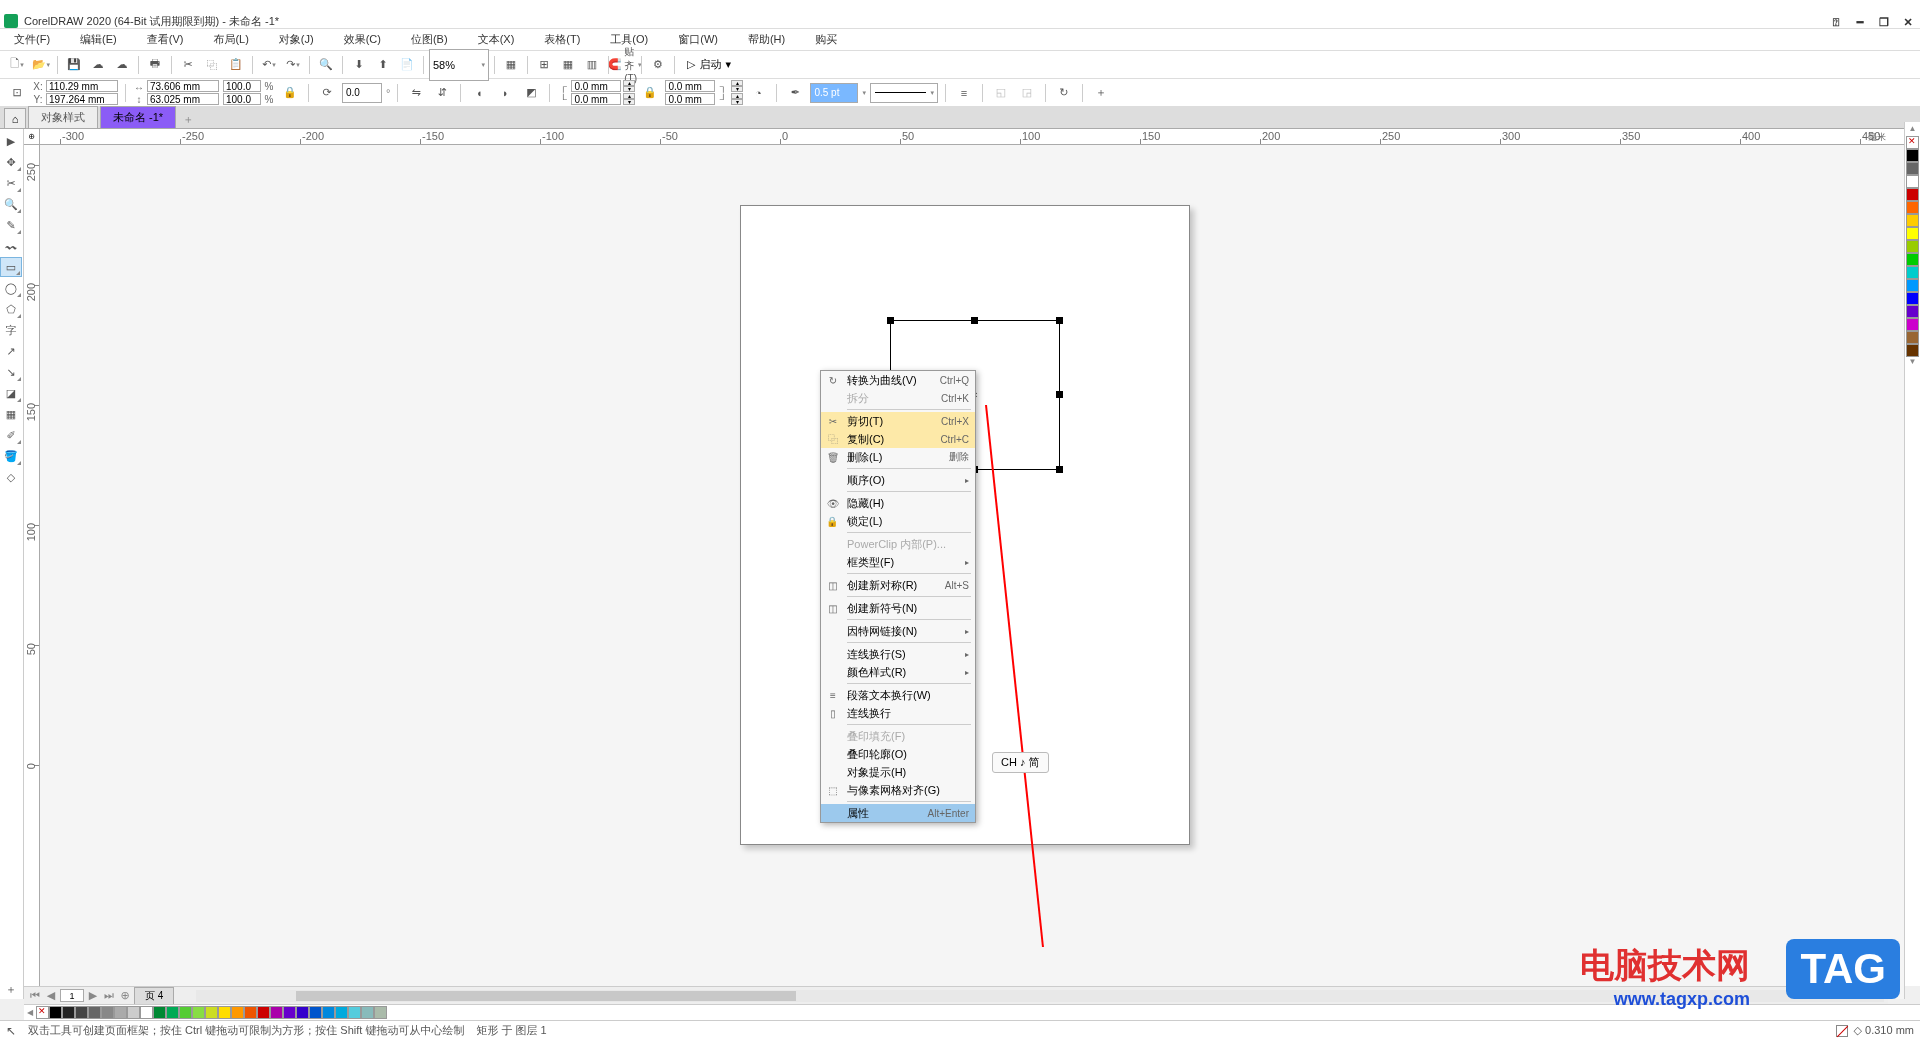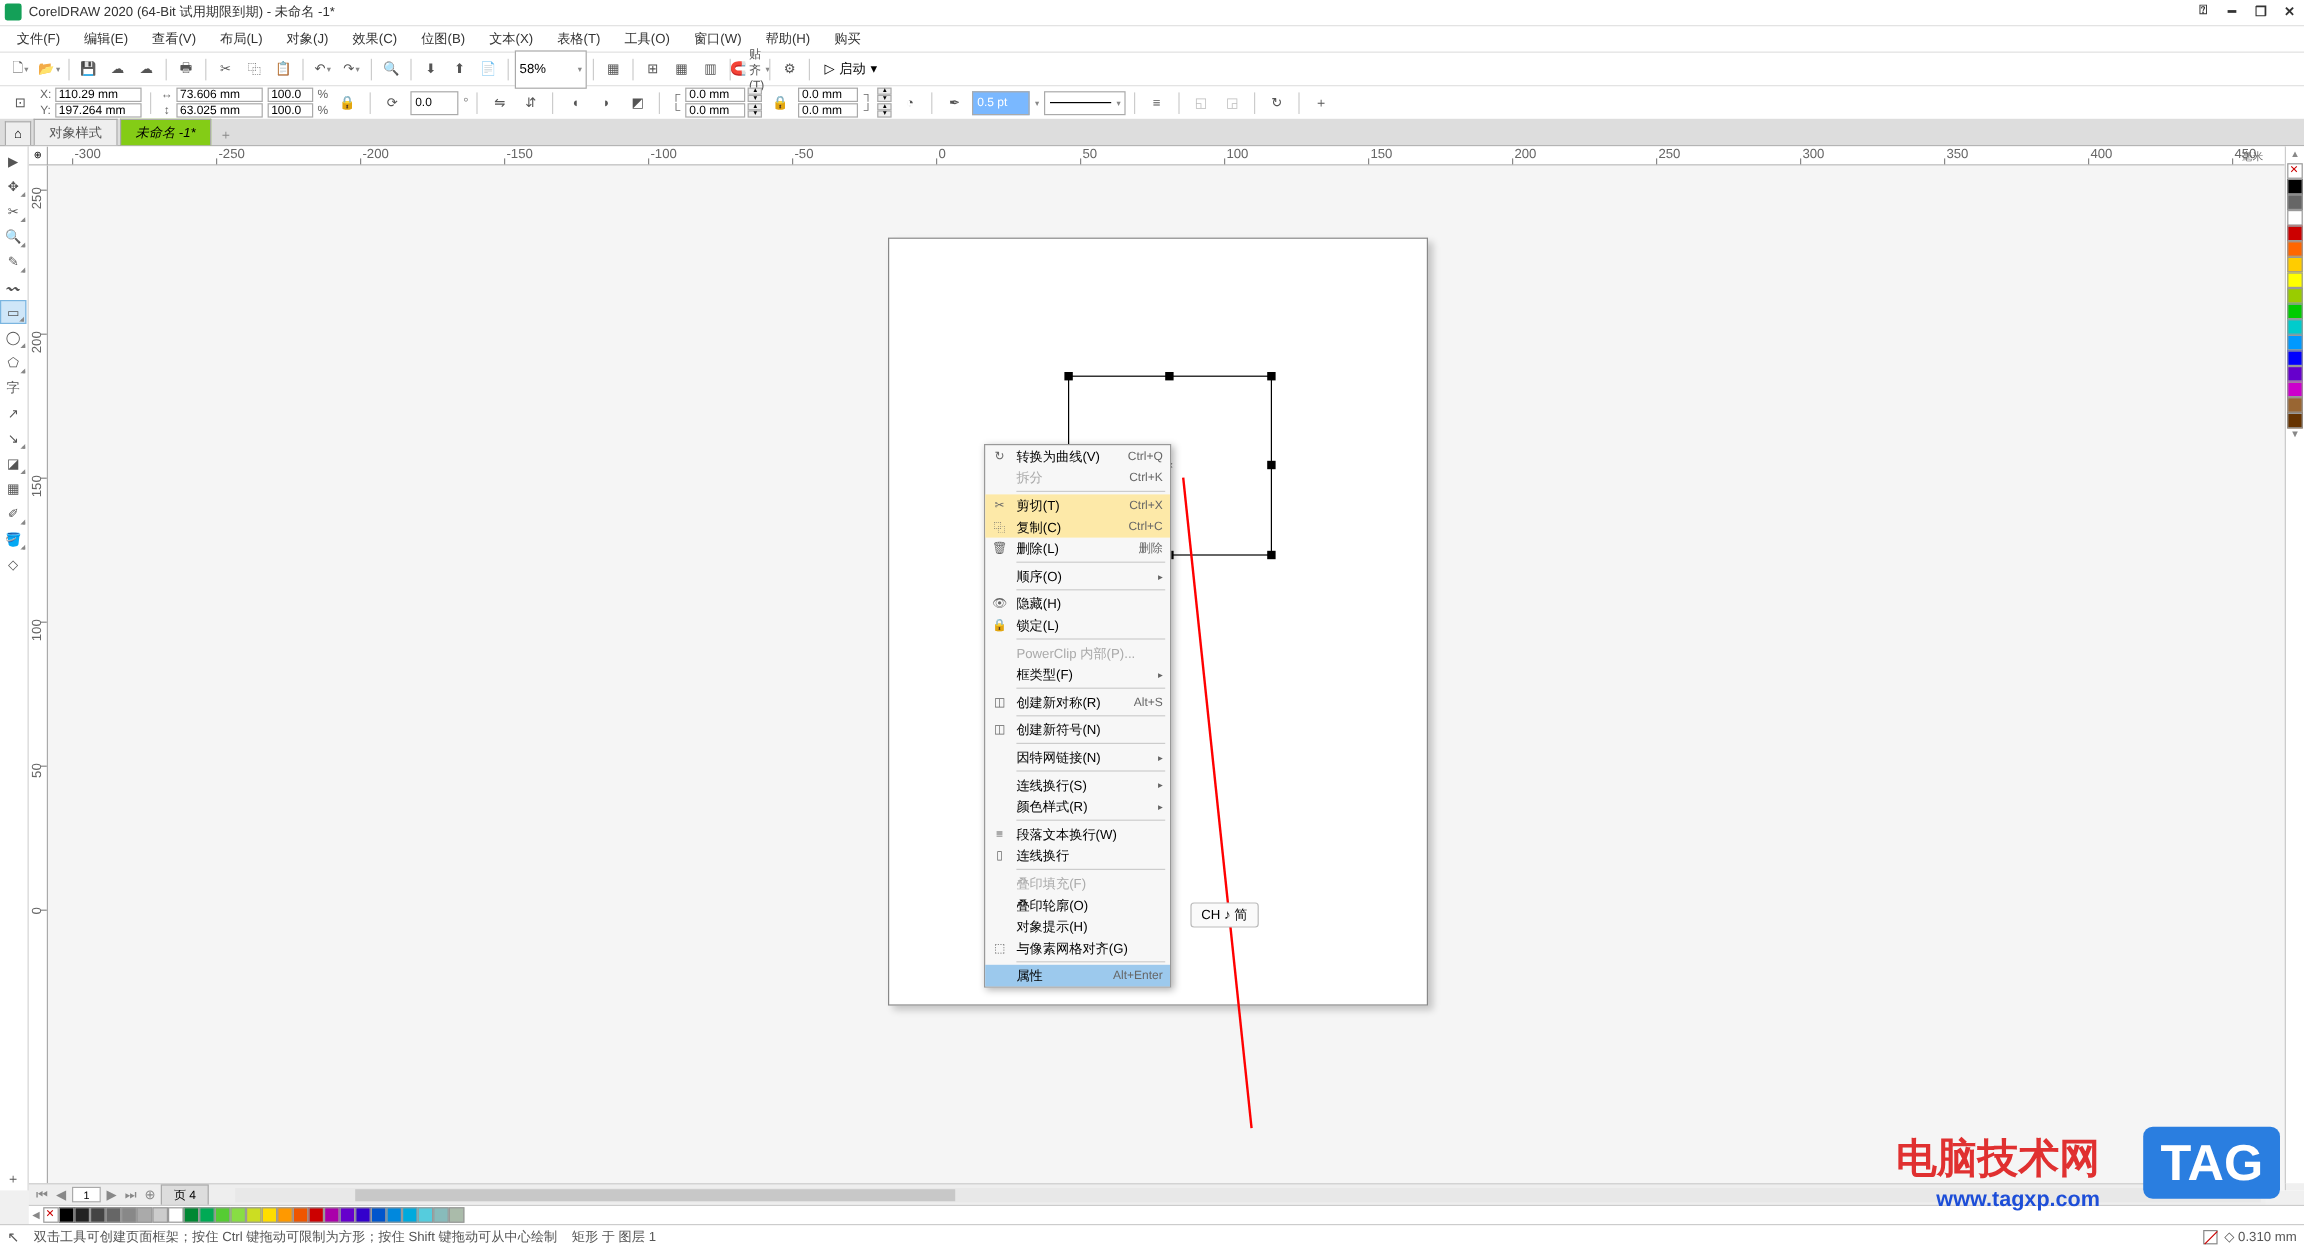--- a/index.html
+++ b/index.html
@@ -1,26 +1,26 @@
 <!DOCTYPE html>
 <html><head>
 <meta charset="utf-8">
 <style>
 * { margin: 0; padding: 0; box-sizing: border-box; font-family: "Microsoft YaHei", sans-serif; font-size: 11px; }
 body { background: #f0f0f0; overflow: hidden; width: 1920px; height: 1040px; position: relative; }
 
 
-.titlebar { height: 22px; background: #fff; display: flex; align-items: flex-end; padding: 4px 4px; border-bottom: 1px solid #ddd; }
+.titlebar { height: 22px; background: #fff; display: flex; align-items: flex-start; padding: 14px 4px; border-bottom: 1px solid #ddd; }
 .titlebar .logo { width: 14px; height: 14px; background: #14a058; border-radius: 2px; margin-right: 6px; }
 .titlebar .title { flex: 1; color: #333; }
 .titlebar .winbtns { display: flex; gap: 8px; }
 .titlebar .winbtn { width: 16px; height: 16px; display: flex; align-items: center; justify-content: center; color: #333; font-weight: bold; }
 
 
-.menubar { height: 22px; background: #fff; display: flex; align-items: center; padding: 0 6px; gap: 4px; border-bottom: 1px solid #ddd; }
+.menubar { height: 22px; background: #fff; display: flex; align-items: center; padding: 0 6px; gap: 14px; border-bottom: 1px solid #ddd; }
 .menubar .menuitem { padding: 2px 8px; color: #333; cursor: default; }
 
 
 .toolbar1 { height: 28px; background: #fff; display: flex; align-items: center; padding: 0 6px; gap: 2px; border-bottom: 1px solid #ddd; }
 .tbtn { width: 22px; height: 22px; display: flex; align-items: center; justify-content: center; border: 1px solid transparent; color: #555; }
 .tdrop { display: flex; align-items: center; }
 .tdrop::after { content: "▾"; font-size: 7px; margin-left: 1px; color: #888; }
 .sep { width: 1px; height: 18px; background: #ccc; margin: 0 3px; }
 .zoom-combo { width: 60px; height: 32px; border: 1px solid #aaa; display: flex; align-items: center; padding: 0 3px; background: #fff; }
 .zoom-combo::after { content: "▾"; font-size: 7px; margin-left: auto; color: #888; }
@@ -38,21 +38,21 @@
 .angle-input { width: 40px; height: 20px; border: 1px solid #aaa; font-size: 10px; padding: 0 3px; background: #fff; }
 .outline-input { width: 48px; height: 20px; border: 1px solid #aaa; font-size: 10px; padding: 0 3px; background: #7ab8ff; color: #fff; }
 .linestyle { width: 68px; height: 20px; border: 1px solid #aaa; background: #fff; display: flex; align-items: center; }
 .linestyle .line { flex: 1; height: 1px; background: #000; margin: 0 4px; }
 .linestyle::after { content: "▾"; font-size: 7px; margin-right: 3px; color: #888; }
 
 
 .doctabs { height: 22px; background: #ddd; display: flex; align-items: flex-end; padding-left: 4px; border-bottom: 1px solid #aaa; }
 .hometab { width: 22px; height: 20px; background: #eee; border: 1px solid #aaa; border-bottom: none; display: flex; align-items: center; justify-content: center; margin-right: 2px; }
 .doctab { padding: 3px 12px; background: #eee; border: 1px solid #aaa; border-bottom: none; margin-right: 2px; color: #555; }
-.doctab.active { background: #84cc16; color: #000; font-style: italic; }
+.doctab.active { background: #8b5cf6; color: #000; }
 .addtab { width: 20px; height: 18px; color: #888; display: flex; align-items: center; justify-content: center; }
 
 
 .main { position: relative; height: 870px; display: flex; }
 .toolbox { width: 24px; background: #fff; border-right: 1px solid #ccc; display: flex; flex-direction: column; padding-top: 2px; gap: 1px; }
 .tool { width: 22px; height: 20px; display: flex; align-items: center; justify-content: center; color: #555; position: relative; }
 .tool.active { background: #cfe6f8; border: 1px solid #7ab5e0; }
 .tool-corner::after { content: ""; position: absolute; right: 1px; bottom: 1px; border: 2px solid transparent; border-right-color: #888; border-bottom-color: #888; }
 
 .workspace { flex: 1; position: relative; background: #fff; overflow: hidden; }

